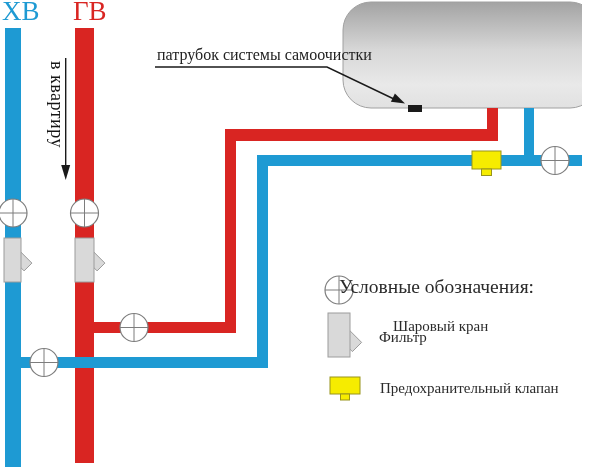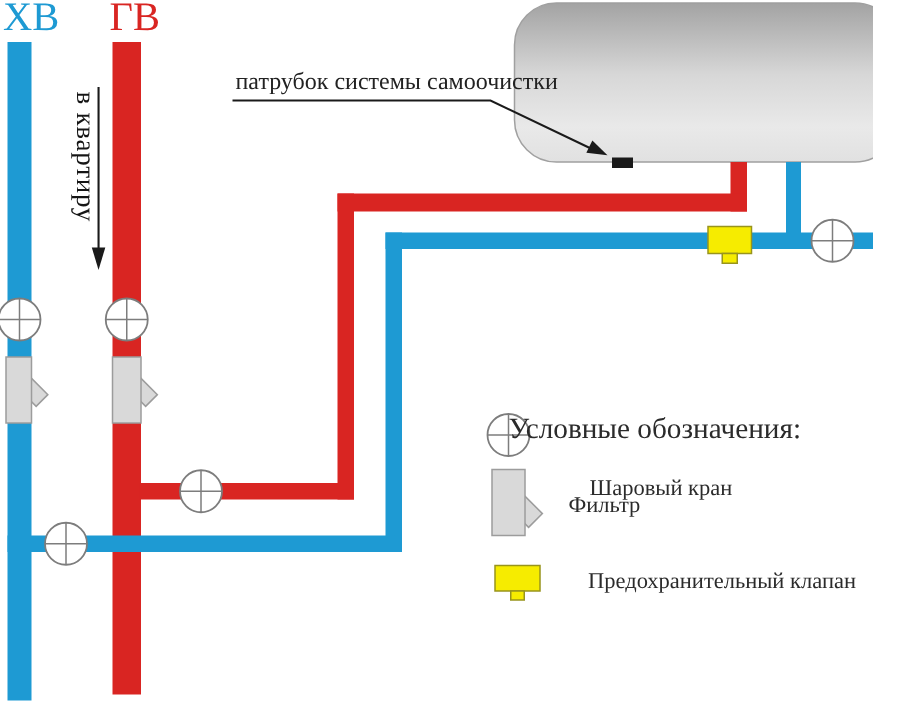--- a/index.html
+++ b/index.html
@@ -112,15 +112,15 @@
   <div class="lbl pipe-label hot-text" style="left:73px;top:-3px;">ГВ</div>
 
   <div class="lbl rot-label">в квартиру</div>
 
   <div class="lbl callout">патрубок системы самоочистки</div>
 
   <div class="lbl legend-title">Условные обозначения:</div>
 
   <div class="lbl legend-label" style="left:393px;top:286px;margin-top:32px;">Шаровый кран</div>
   <div class="lbl legend-label" style="left:379px;top:329px;">Фильтр</div>
-  <div class="lbl legend-label" style="left:392px;top:380px;text-align:center;">Предохранительный клапан</div>
+  <div class="lbl legend-label" style="left:380px;top:380px;text-align:center;">Предохранительный клапан</div>
 
 </div>
 
 </body></html>

